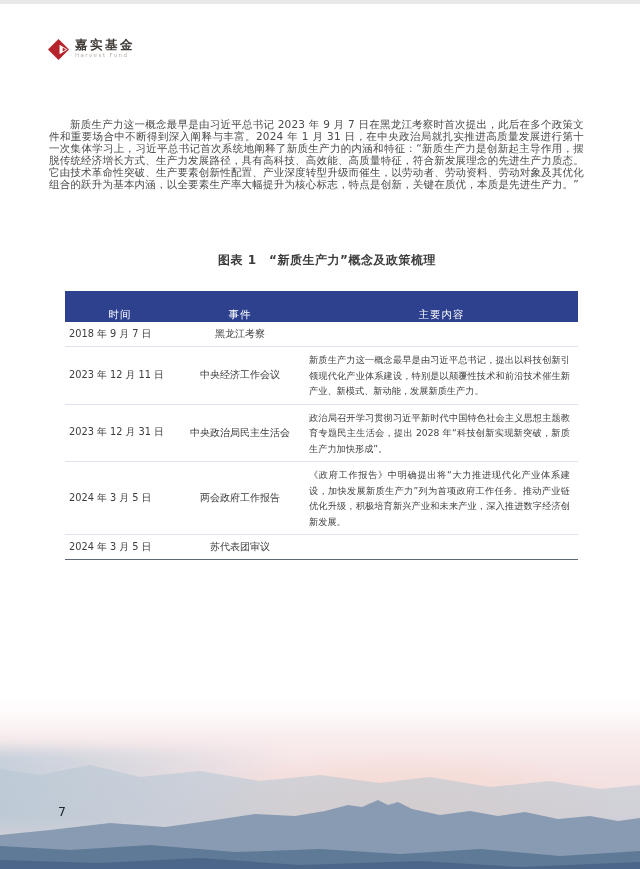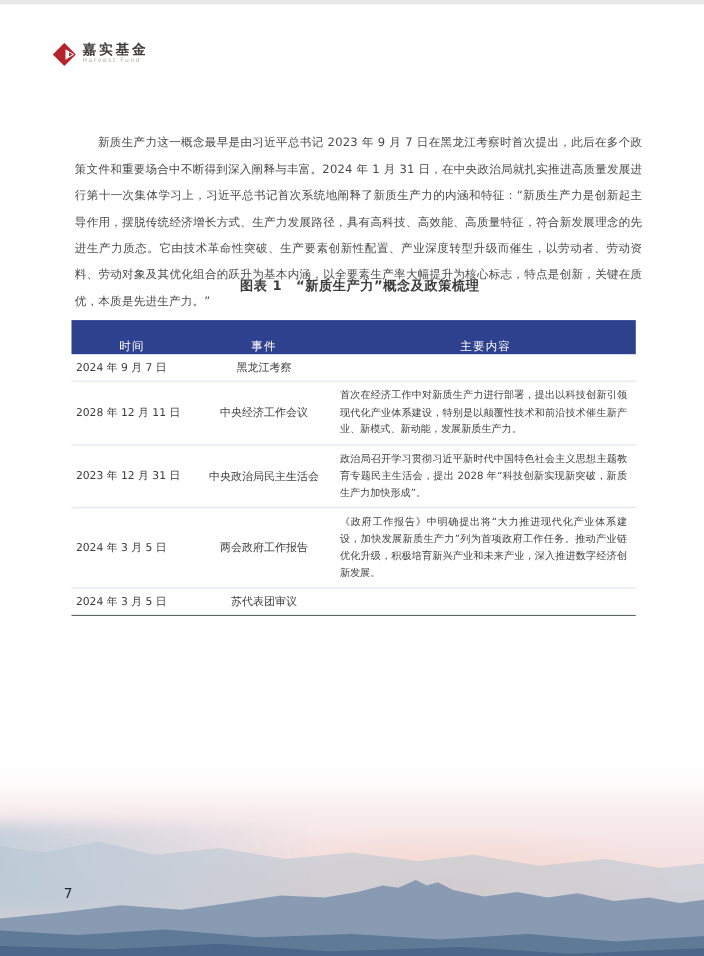--- a/index.html
+++ b/index.html
@@ -15,22 +15,22 @@
     background:#ffffff;overflow:hidden;color:var(--body-text);
   }
   
   .logo{position:absolute;left:48px;top:33px;display:flex;align-items:flex-start;gap:6px;}
   .logo-icon{width:21px;height:21px;margin-top:2px;}
   .logo-text{display:flex;flex-direction:column;}
   .logo-title{font-size:12.5px;font-weight:bold;color:#423c39;letter-spacing:2.5px;line-height:15px;}
   .logo-subtitle{font-size:5.5px;color:#b3aca7;letter-spacing:1.4px;line-height:7px;}
   
   .intro{
-    position:absolute;left:68px;right:56px;top:114px;
-    font-size:10.5px;line-height:24px;color:#4a4a4a;
+    position:absolute;left:49px;right:56px;top:114px;
+    font-size:10.5px;line-height:12px;color:#4a4a4a;
     text-align:justify;text-indent:2em;letter-spacing:0.2px;
   }
   
   .fig-title{
     position:absolute;left:14px;right:0;top:248px;text-align:center;
     font-size:12px;font-weight:bold;color:#3c3c3c;letter-spacing:0.5px;
   }
   
   .policy-table{position:absolute;left:65px;width:513px;top:287px;font-size:9.2px;color:#3f3f3f;}
   .t-head{display:flex;background:var(--table-header-bg);color:#ffffff;height:31px;align-items:flex-end;font-size:10.5px;letter-spacing:1px;}
@@ -92,27 +92,27 @@
   <div class="fig-title">图表 1　“新质生产力”概念及政策梳理</div>
 
   <div class="policy-table">
     <div class="t-head">
       <div class="c1">时间</div>
       <div class="c2">事件</div>
       <div class="c3">主要内容</div>
     </div>
 
     <div class="t-row">
-      <div class="c1">2024 年 9 月 7 日</div>
+      <div class="c1">2018 年 9 月 7 日</div>
       <div class="c2">黑龙江考察</div>
     </div>
     <div class="t-row">
-      <div class="c1">2028 年 12 月 11 日</div>
+      <div class="c1">2023 年 12 月 11 日</div>
       <div class="c2">中央经济工作会议</div>
-      <div class="c3">首次在经济工作中对新质生产力进行部署，提出以科技创新引领现代化产业体系建设，特别是以颠覆性技术和前沿技术催生新产业、新模式、新动能，发展新质生产力。</div>
+      <div class="c3">新质生产力这一概念最早是由习近平总书记，提出以科技创新引领现代化产业体系建设，特别是以颠覆性技术和前沿技术催生新产业、新模式、新动能，发展新质生产力。</div>
     </div>
     <div class="t-row">
       <div class="c1">2023 年 12 月 31 日</div>
       <div class="c2">中央政治局民主生活会</div>
       <div class="c3">政治局召开学习贯彻习近平新时代中国特色社会主义思想主题教育专题民主生活会，提出 2028 年“科技创新实现新突破，新质生产力加快形成”。</div>
     </div>
     <div class="t-row">
       <div class="c1">2024 年 3 月 5 日</div>
       <div class="c2">两会政府工作报告</div>
       <div class="c3">《政府工作报告》中明确提出将“大力推进现代化产业体系建设，加快发展新质生产力”列为首项政府工作任务。推动产业链优化升级，积极培育新兴产业和未来产业，深入推进数字经济创新发展。</div>

